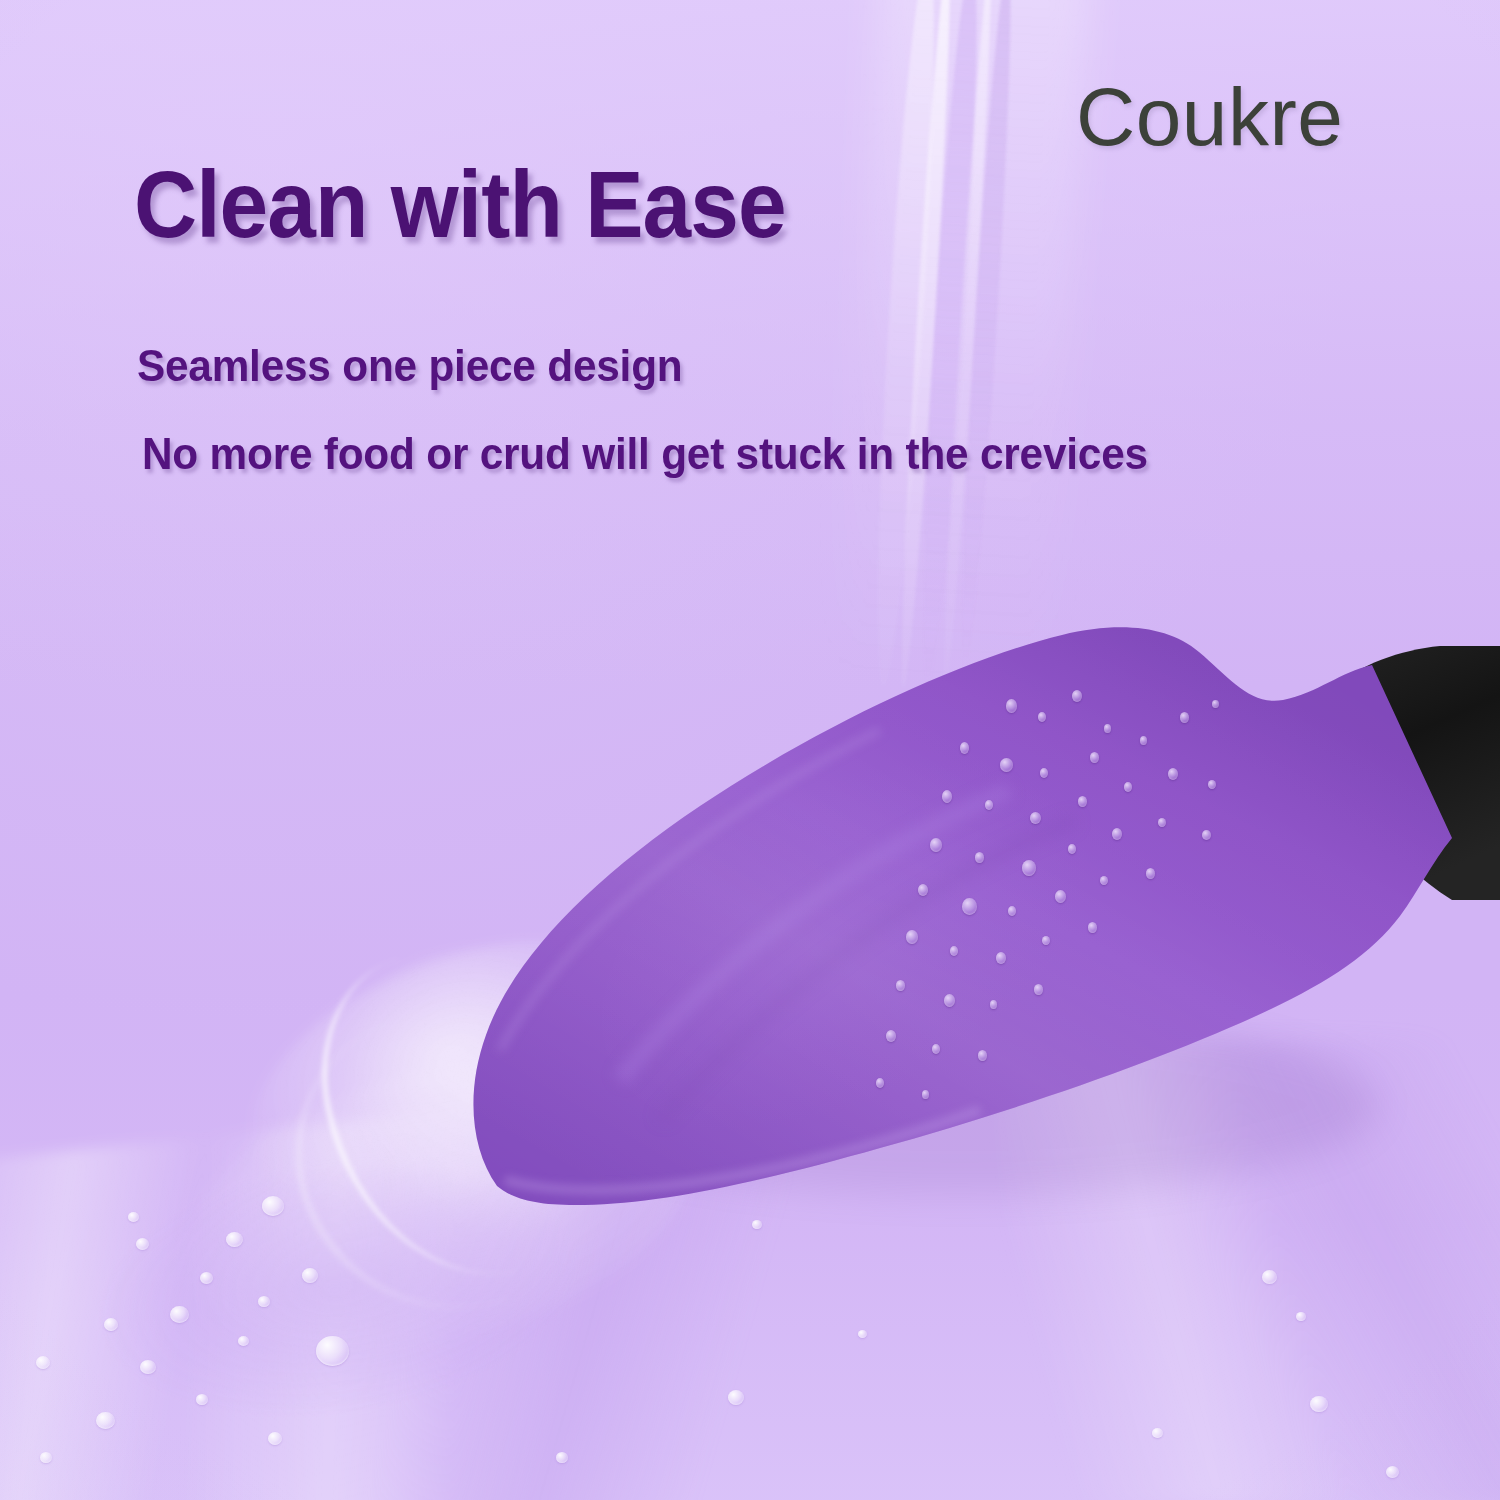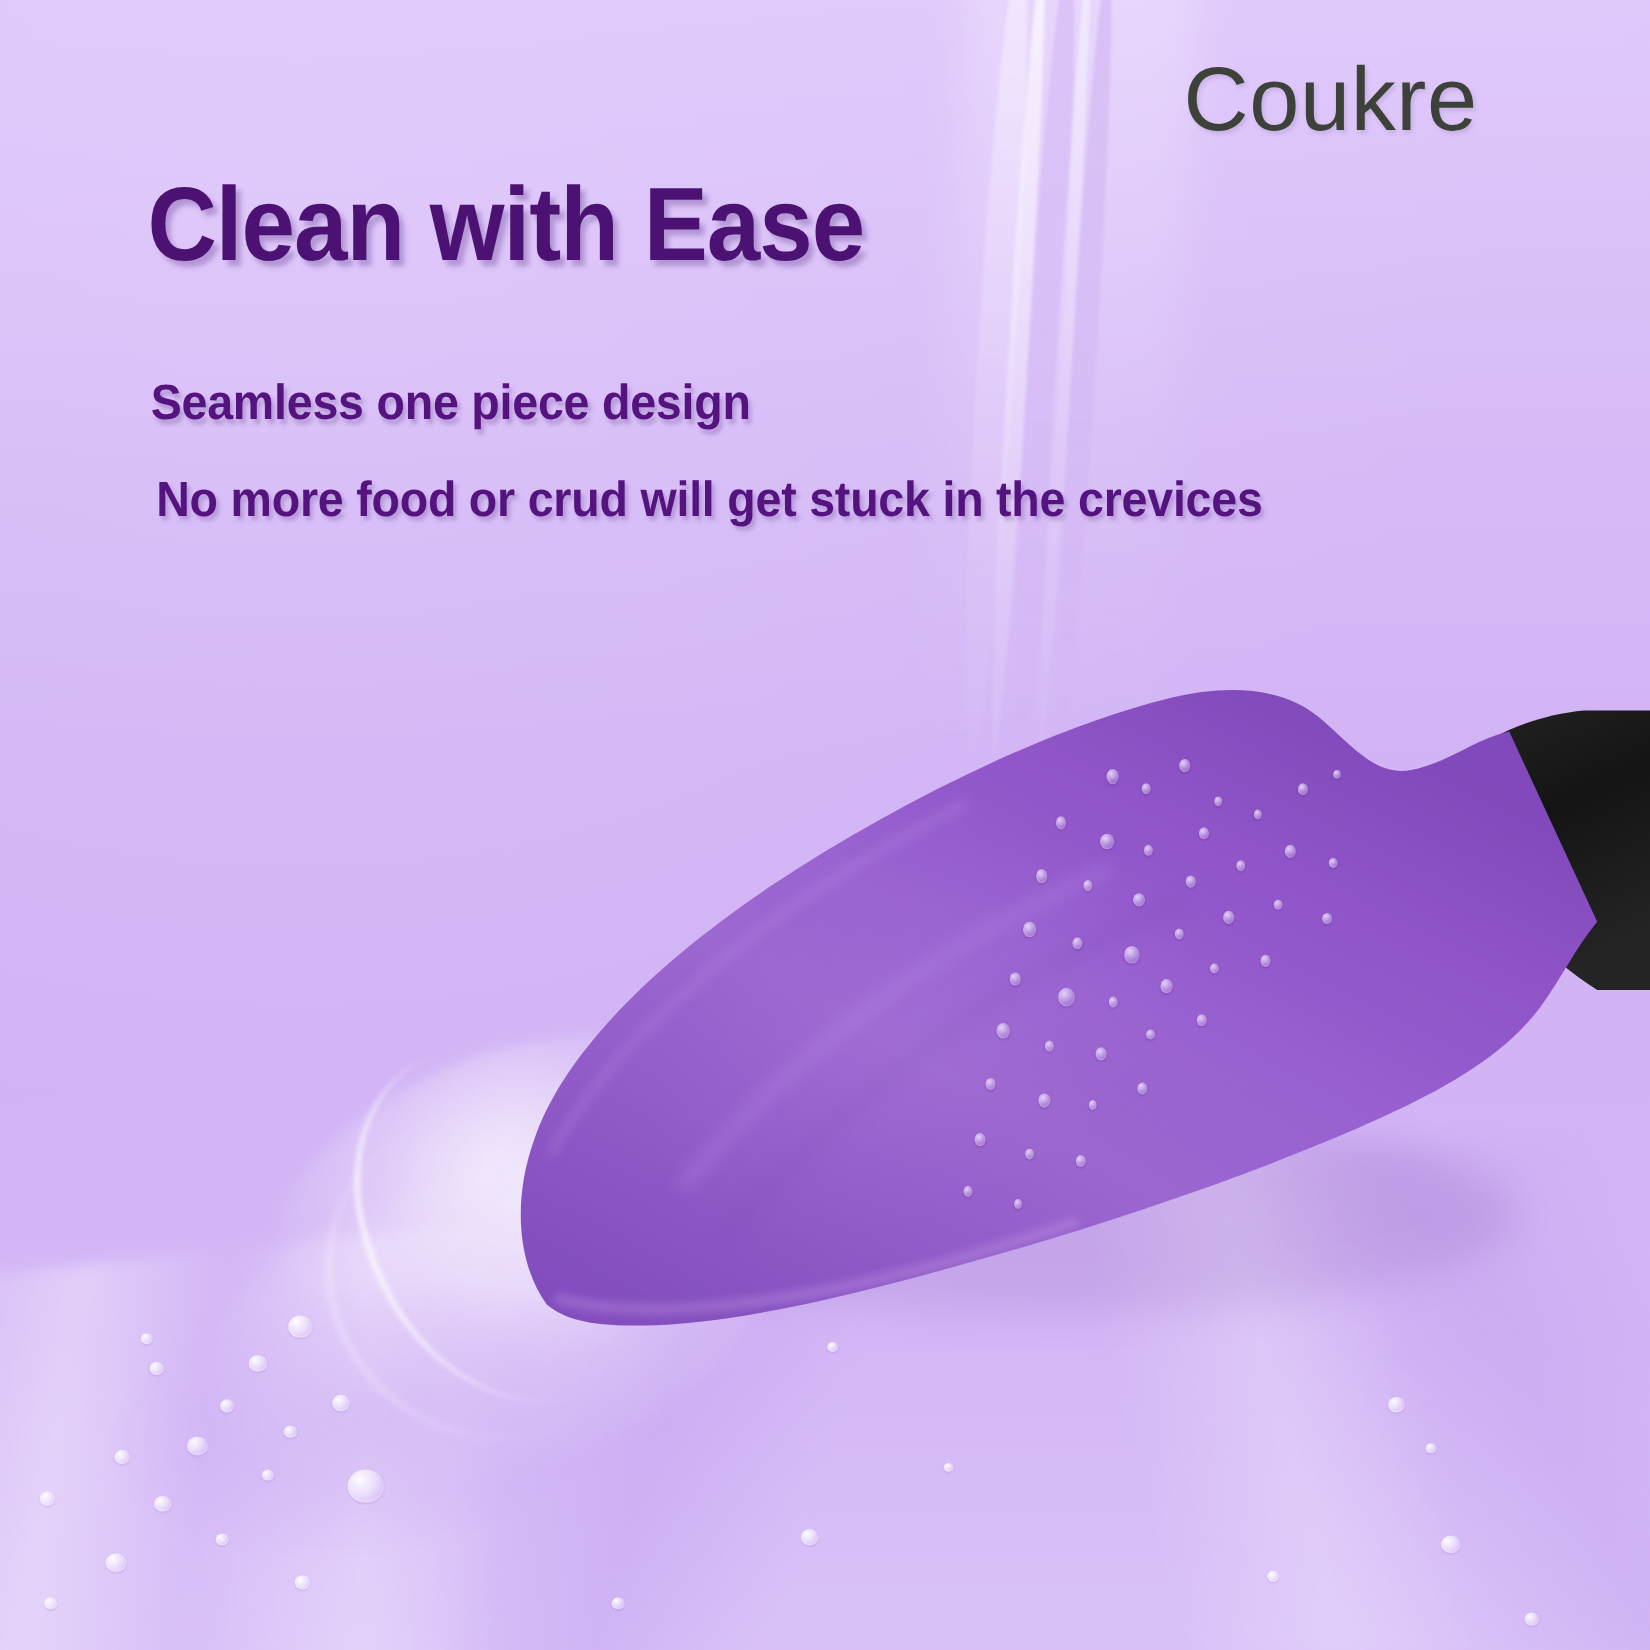--- a/index.html
+++ b/index.html
@@ -151,21 +151,21 @@
     font-weight:bold;
     color:#4b1273;
     letter-spacing:-1px;
     transform:scaleX(.92);
     transform-origin:left center;
     text-shadow:5px 6px 5px rgba(120,84,160,.42);
     white-space:nowrap;
   }
   .brand {
     position:absolute;
-    left:1076px; top:44px;
+    left:1076px; top:70px;
     font-size:82px;
     font-weight:normal;
     color:#3c4139;
     letter-spacing:.5px;
     white-space:nowrap;
     text-shadow:2px 3px 4px rgba(120,100,150,.22);
   }
   .sub1 {
     position:absolute;
     left:137px; top:340px;

